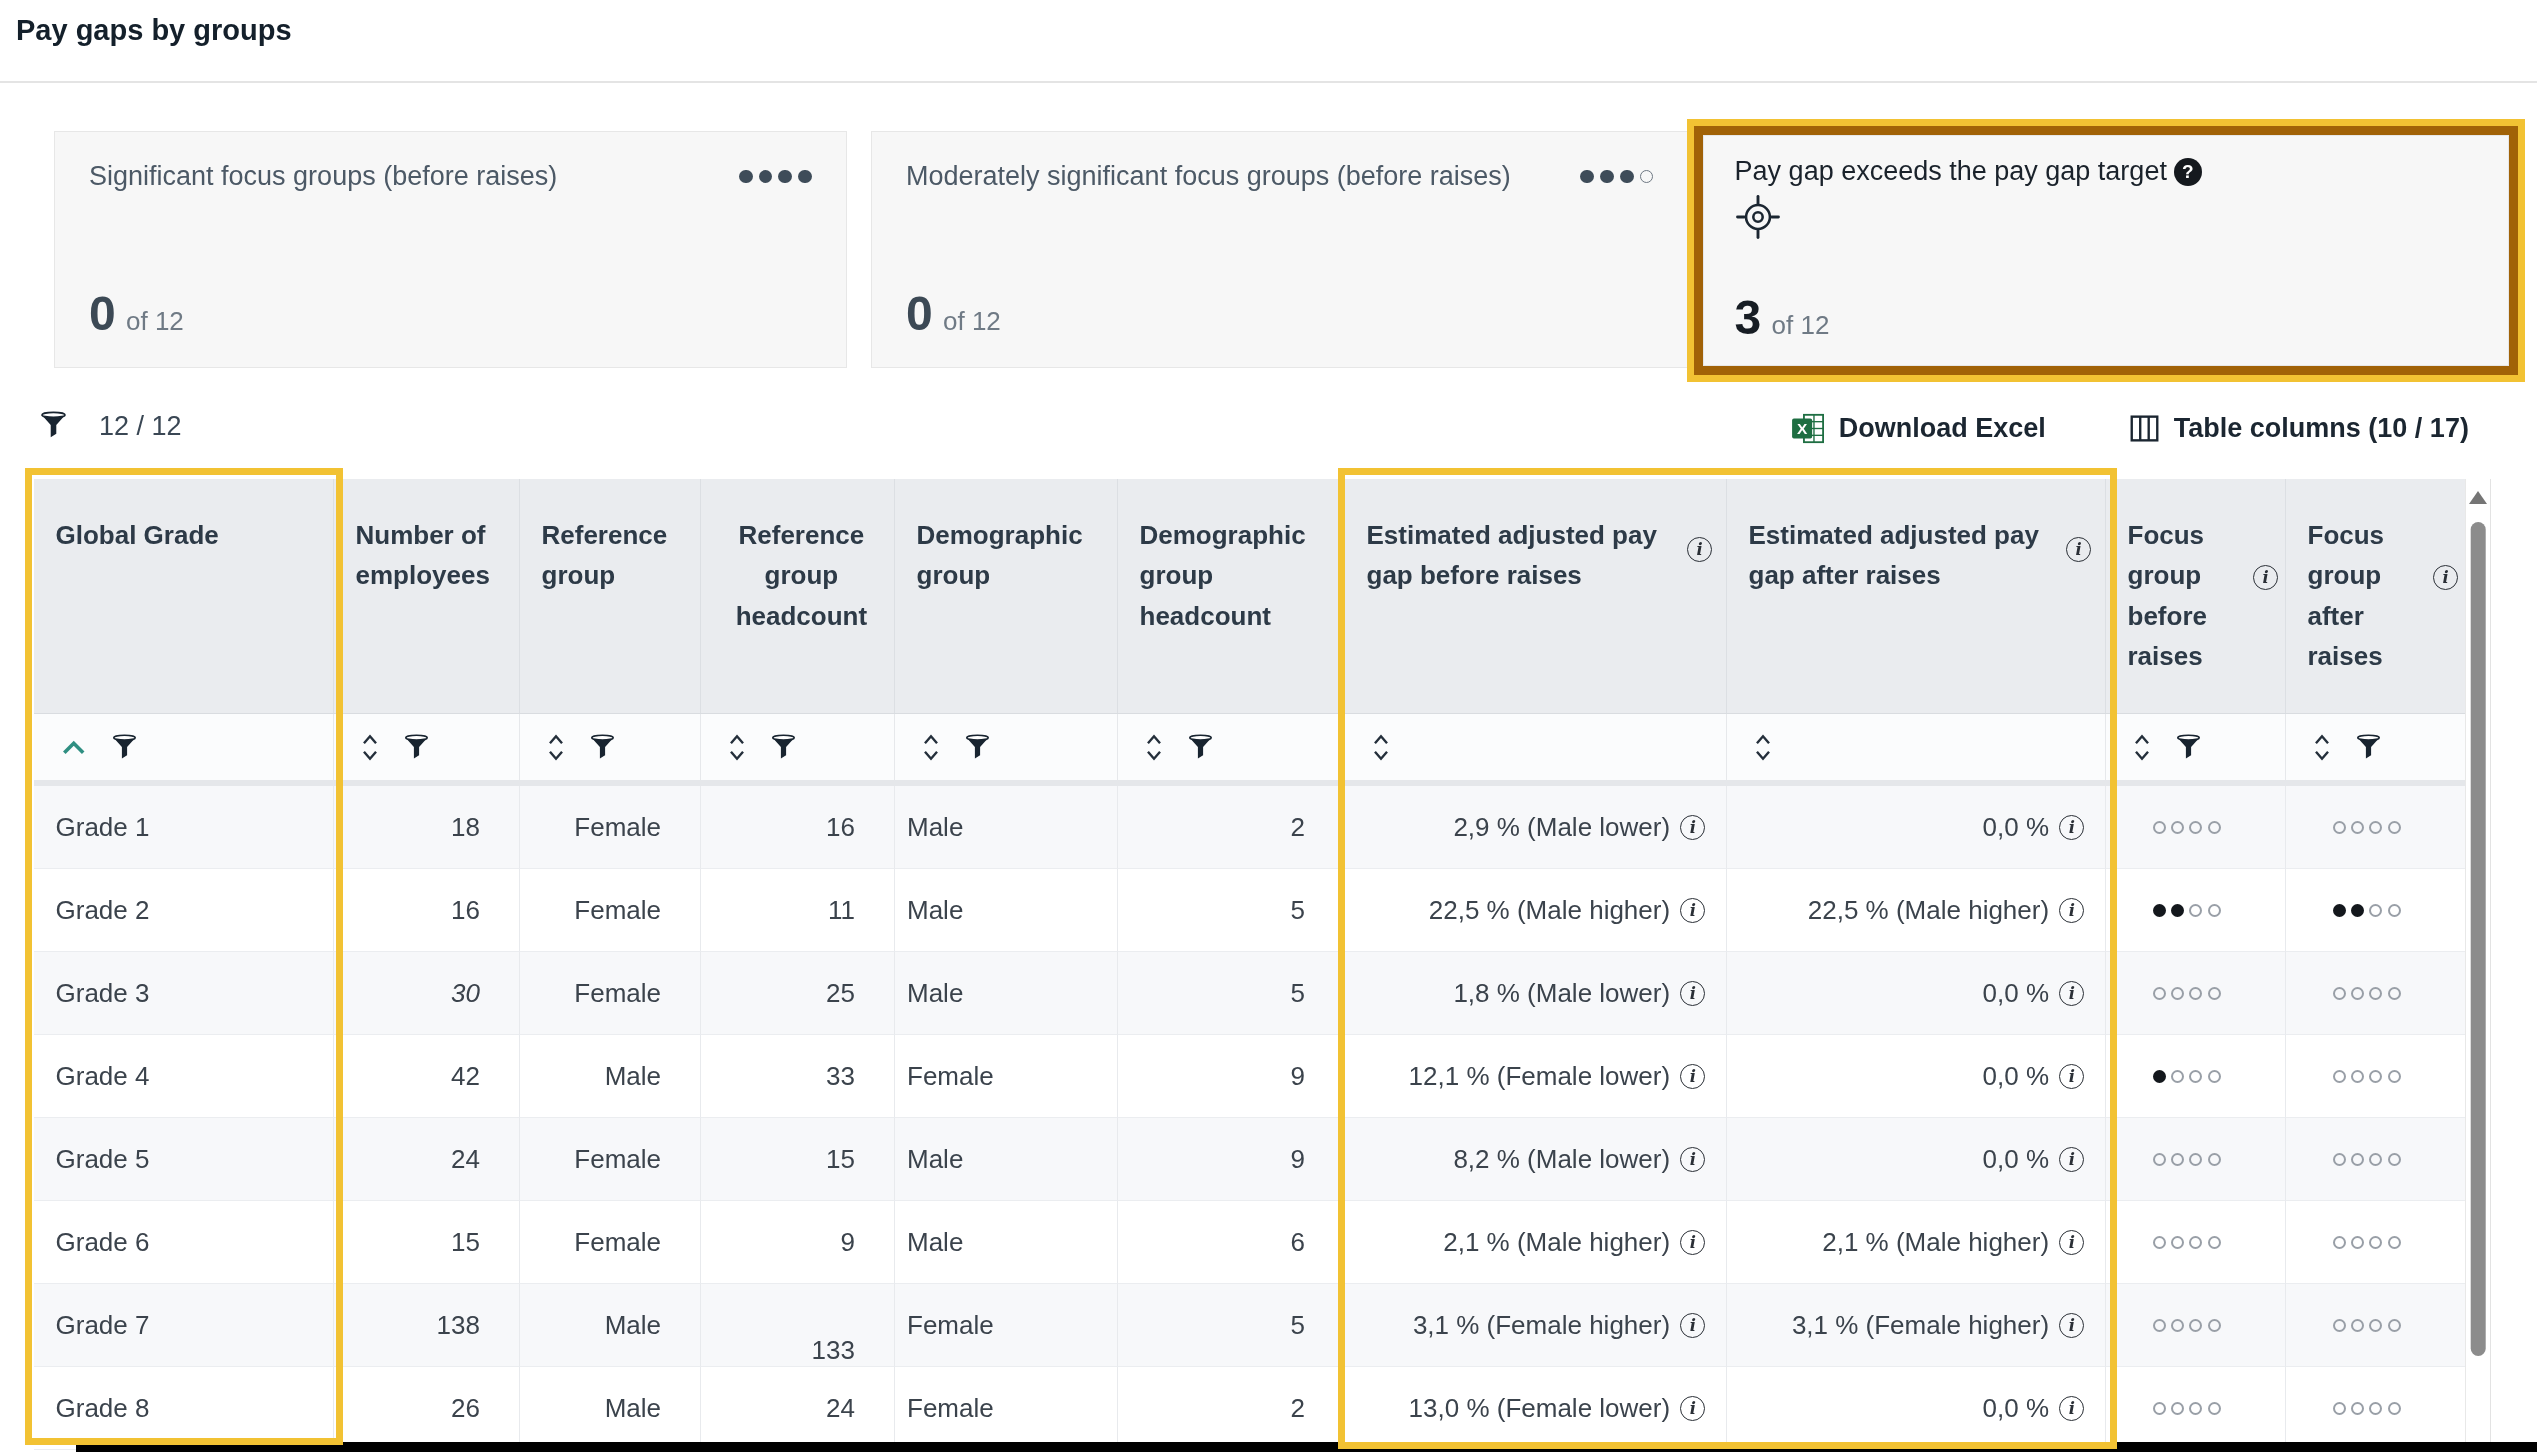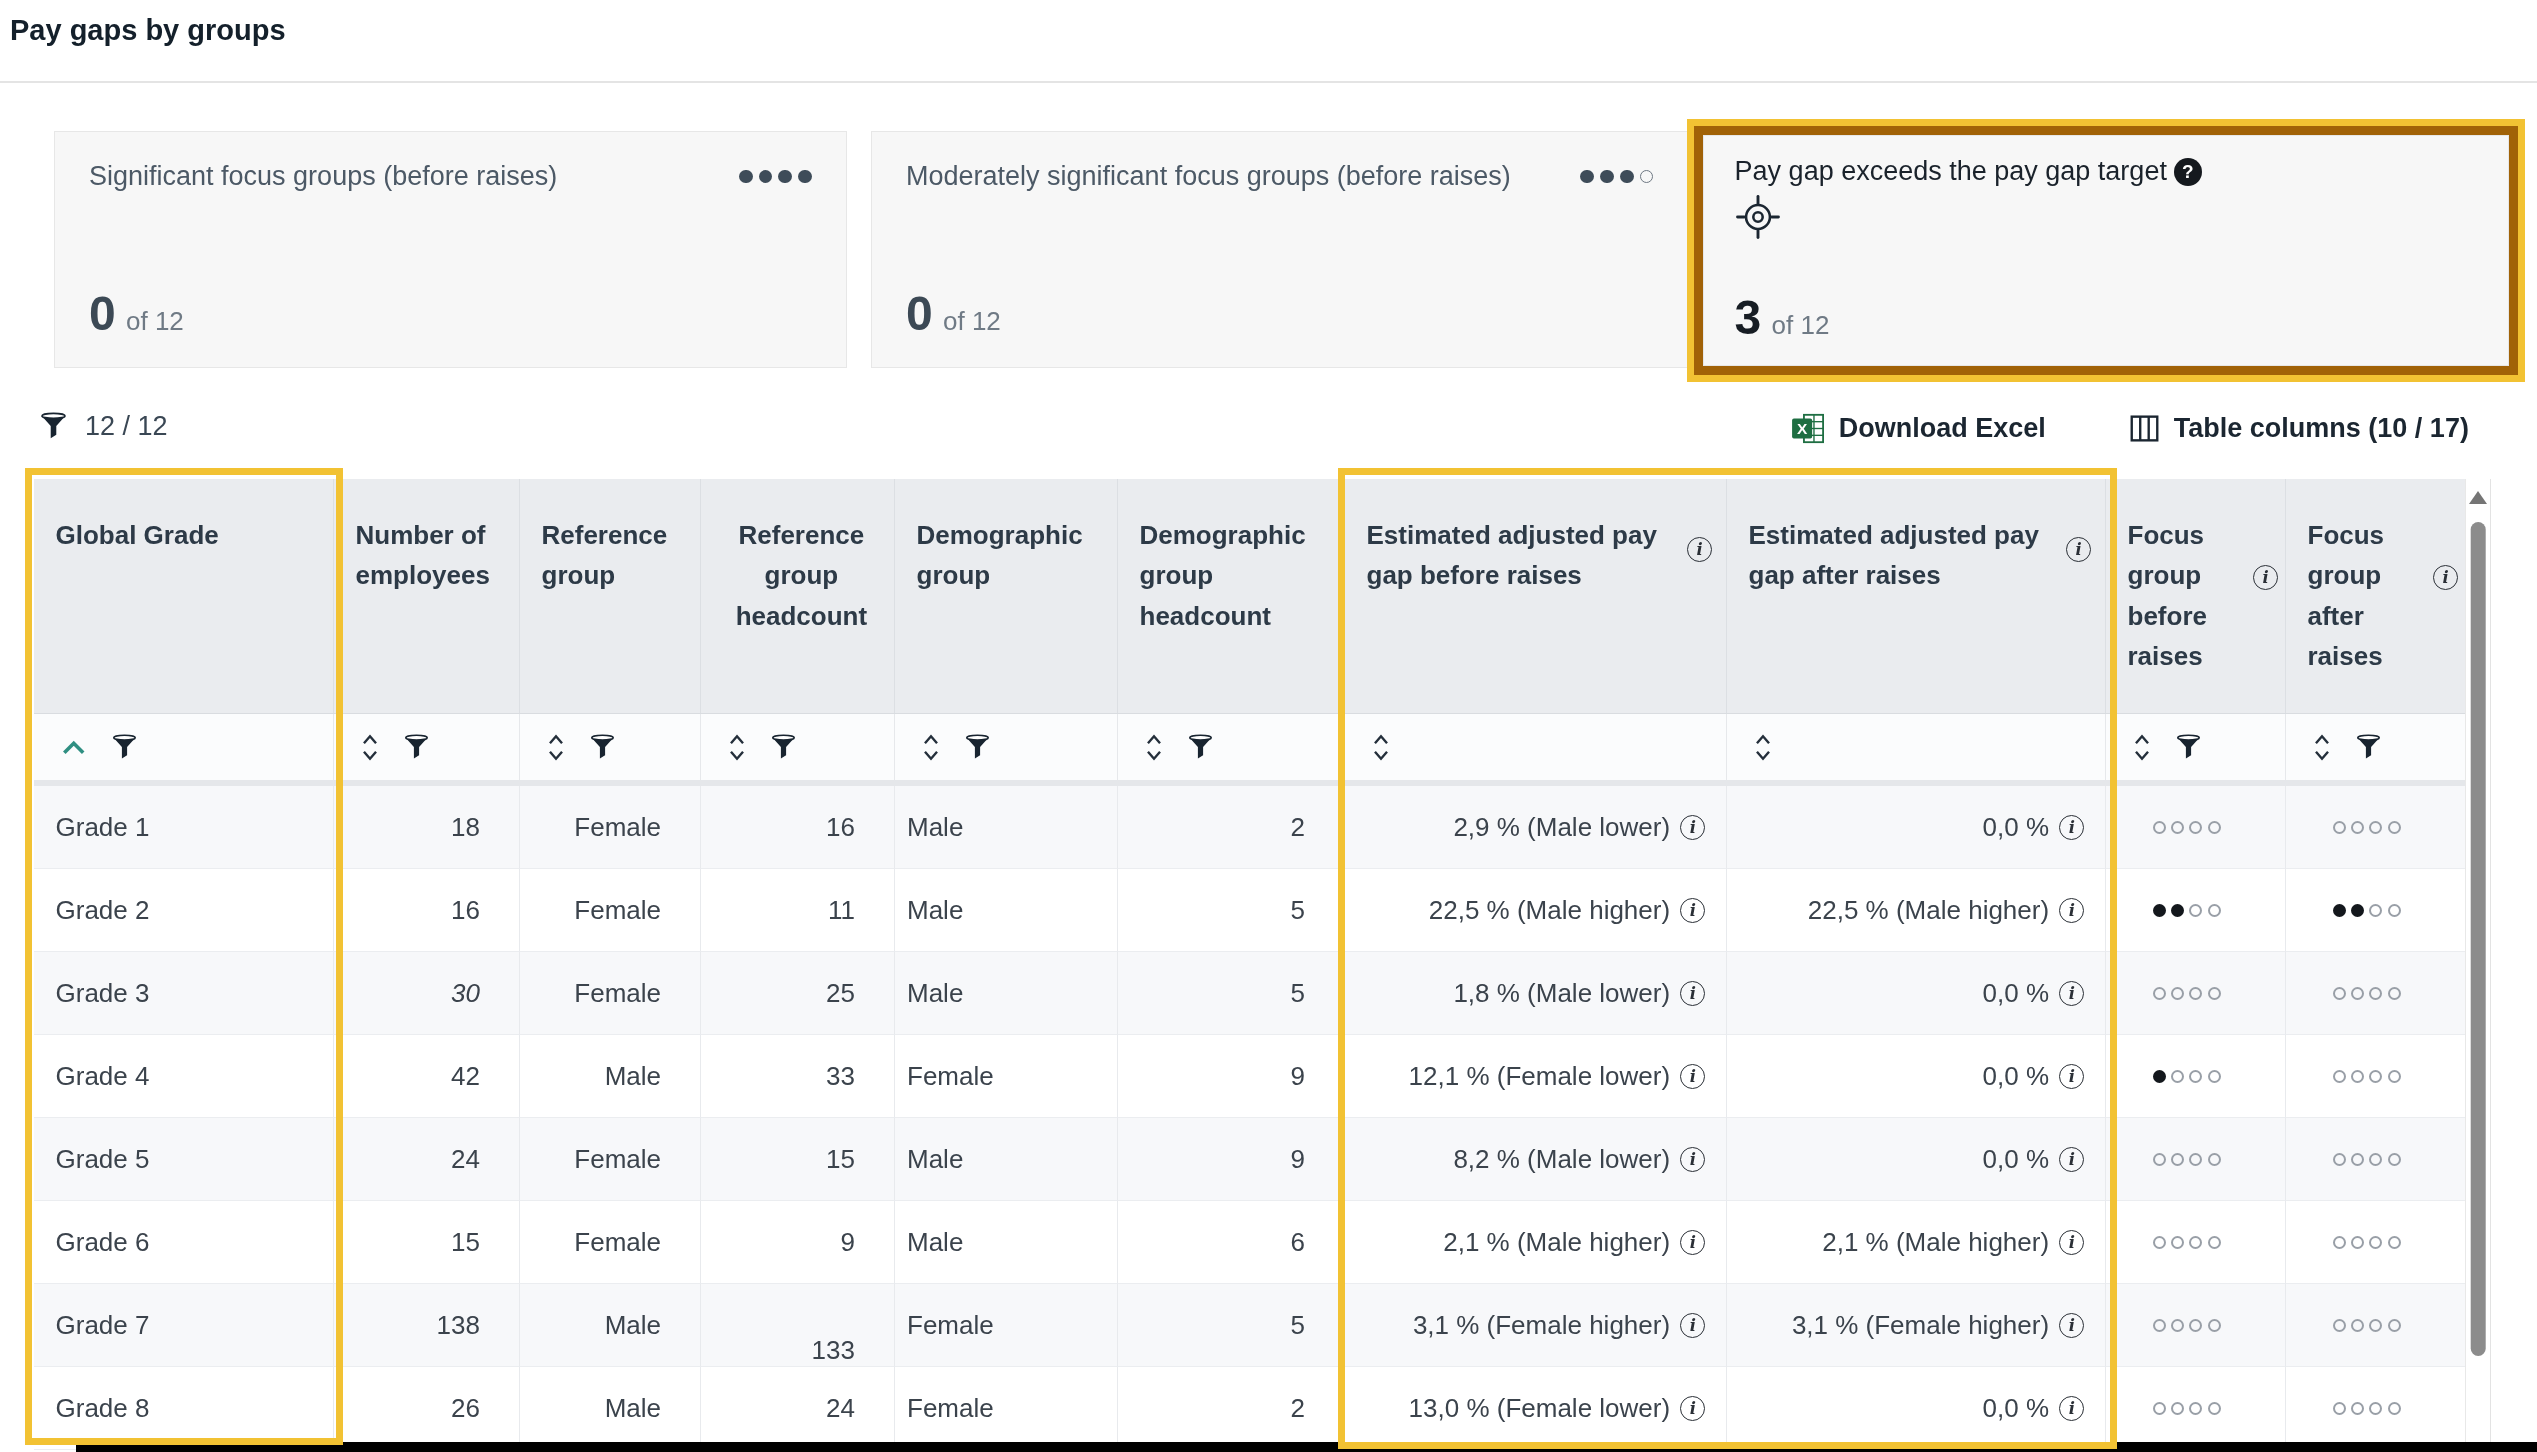--- a/index.html
+++ b/index.html
@@ -1,18 +1,18 @@
 <!DOCTYPE html>
 <html style="font-size:13.8px"><head>
 <meta charset="utf-8">
 <style>
   html,body{margin:0;padding:0;background:#fff;}
   .page{position:relative;width:2538px;height:1453px;background:#fff;overflow:hidden;
         font-family:"Liberation Sans",sans-serif;}
-  .page-title{position:absolute;left:10px;top:13.8px;font-size:29px;font-weight:700;color:#14202b;}
+  .page-title{position:absolute;left:16px;top:13.8px;font-size:29px;font-weight:700;color:#14202b;}
   .title-divider{position:absolute;left:0;top:81px;width:2538px;height:1.7px;background:#e4e4e4;}
 
   
   .card{position:absolute;top:131px;height:237px;background:#f7f7f7;border:1.7px solid #e7e7e7;
         box-sizing:border-box;padding:29px 34px 26px 34px;display:flex;flex-direction:column;}
   .card.c1{left:54px;width:793px;}
   .card.c2{left:871px;width:817px;}
   .card-head{display:flex;justify-content:space-between;align-items:flex-start;}
   .card-title{font-size:27px;color:#4c5966;}
   .sig-dots{display:flex;gap:6px;align-items:center;margin-top:8.6px;margin-left:17px;flex:none;}
@@ -24,21 +24,21 @@
   .hl-card-wrap{position:absolute;left:1687px;top:119px;width:838px;height:263px;
         border:7.7px solid #F2C233;background:#a16207;box-sizing:border-box;padding:8.6px;}
   .card.c3{position:relative;left:0;top:0;width:100%;height:100%;padding:20.6px 31px;}
   .card.c3 .card-title{color:#1a222b;display:flex;align-items:center;}
   .card.c3 .card-value .big{color:#171d24;}
   .help-icon{display:inline-flex;width:28px;height:28px;border-radius:50%;background:#15191e;color:#fff;
         font-weight:700;font-size:19px;align-items:center;justify-content:center;margin-left:6.9px;flex:none;}
   .target-row{margin-top:6.9px;height:48px;}
 
   
-  .filter-indicator{position:absolute;left:39px;top:411px;display:flex;align-items:center;gap:17px;
+  .filter-indicator{position:absolute;left:39px;top:411px;display:flex;align-items:flex-start;gap:31px;
         font-size:27px;color:#3a4754;cursor:pointer;}
   .toolbar-btn{position:absolute;top:413px;display:flex;align-items:center;gap:13.8px;font-size:27px;
         font-weight:700;color:#1b2631;cursor:pointer;}
   .toolbar-btn.dl{left:1792px;}
   .toolbar-btn.tc{left:2129px;}
   .icon{display:inline-flex;align-items:center;}
 
   
   .table-wrap{position:absolute;left:34px;top:479px;width:2431px;}
   .thead{display:flex;background:#eaecef;height:235px;box-sizing:border-box;border-bottom:1.7px solid #d9dce0;}

